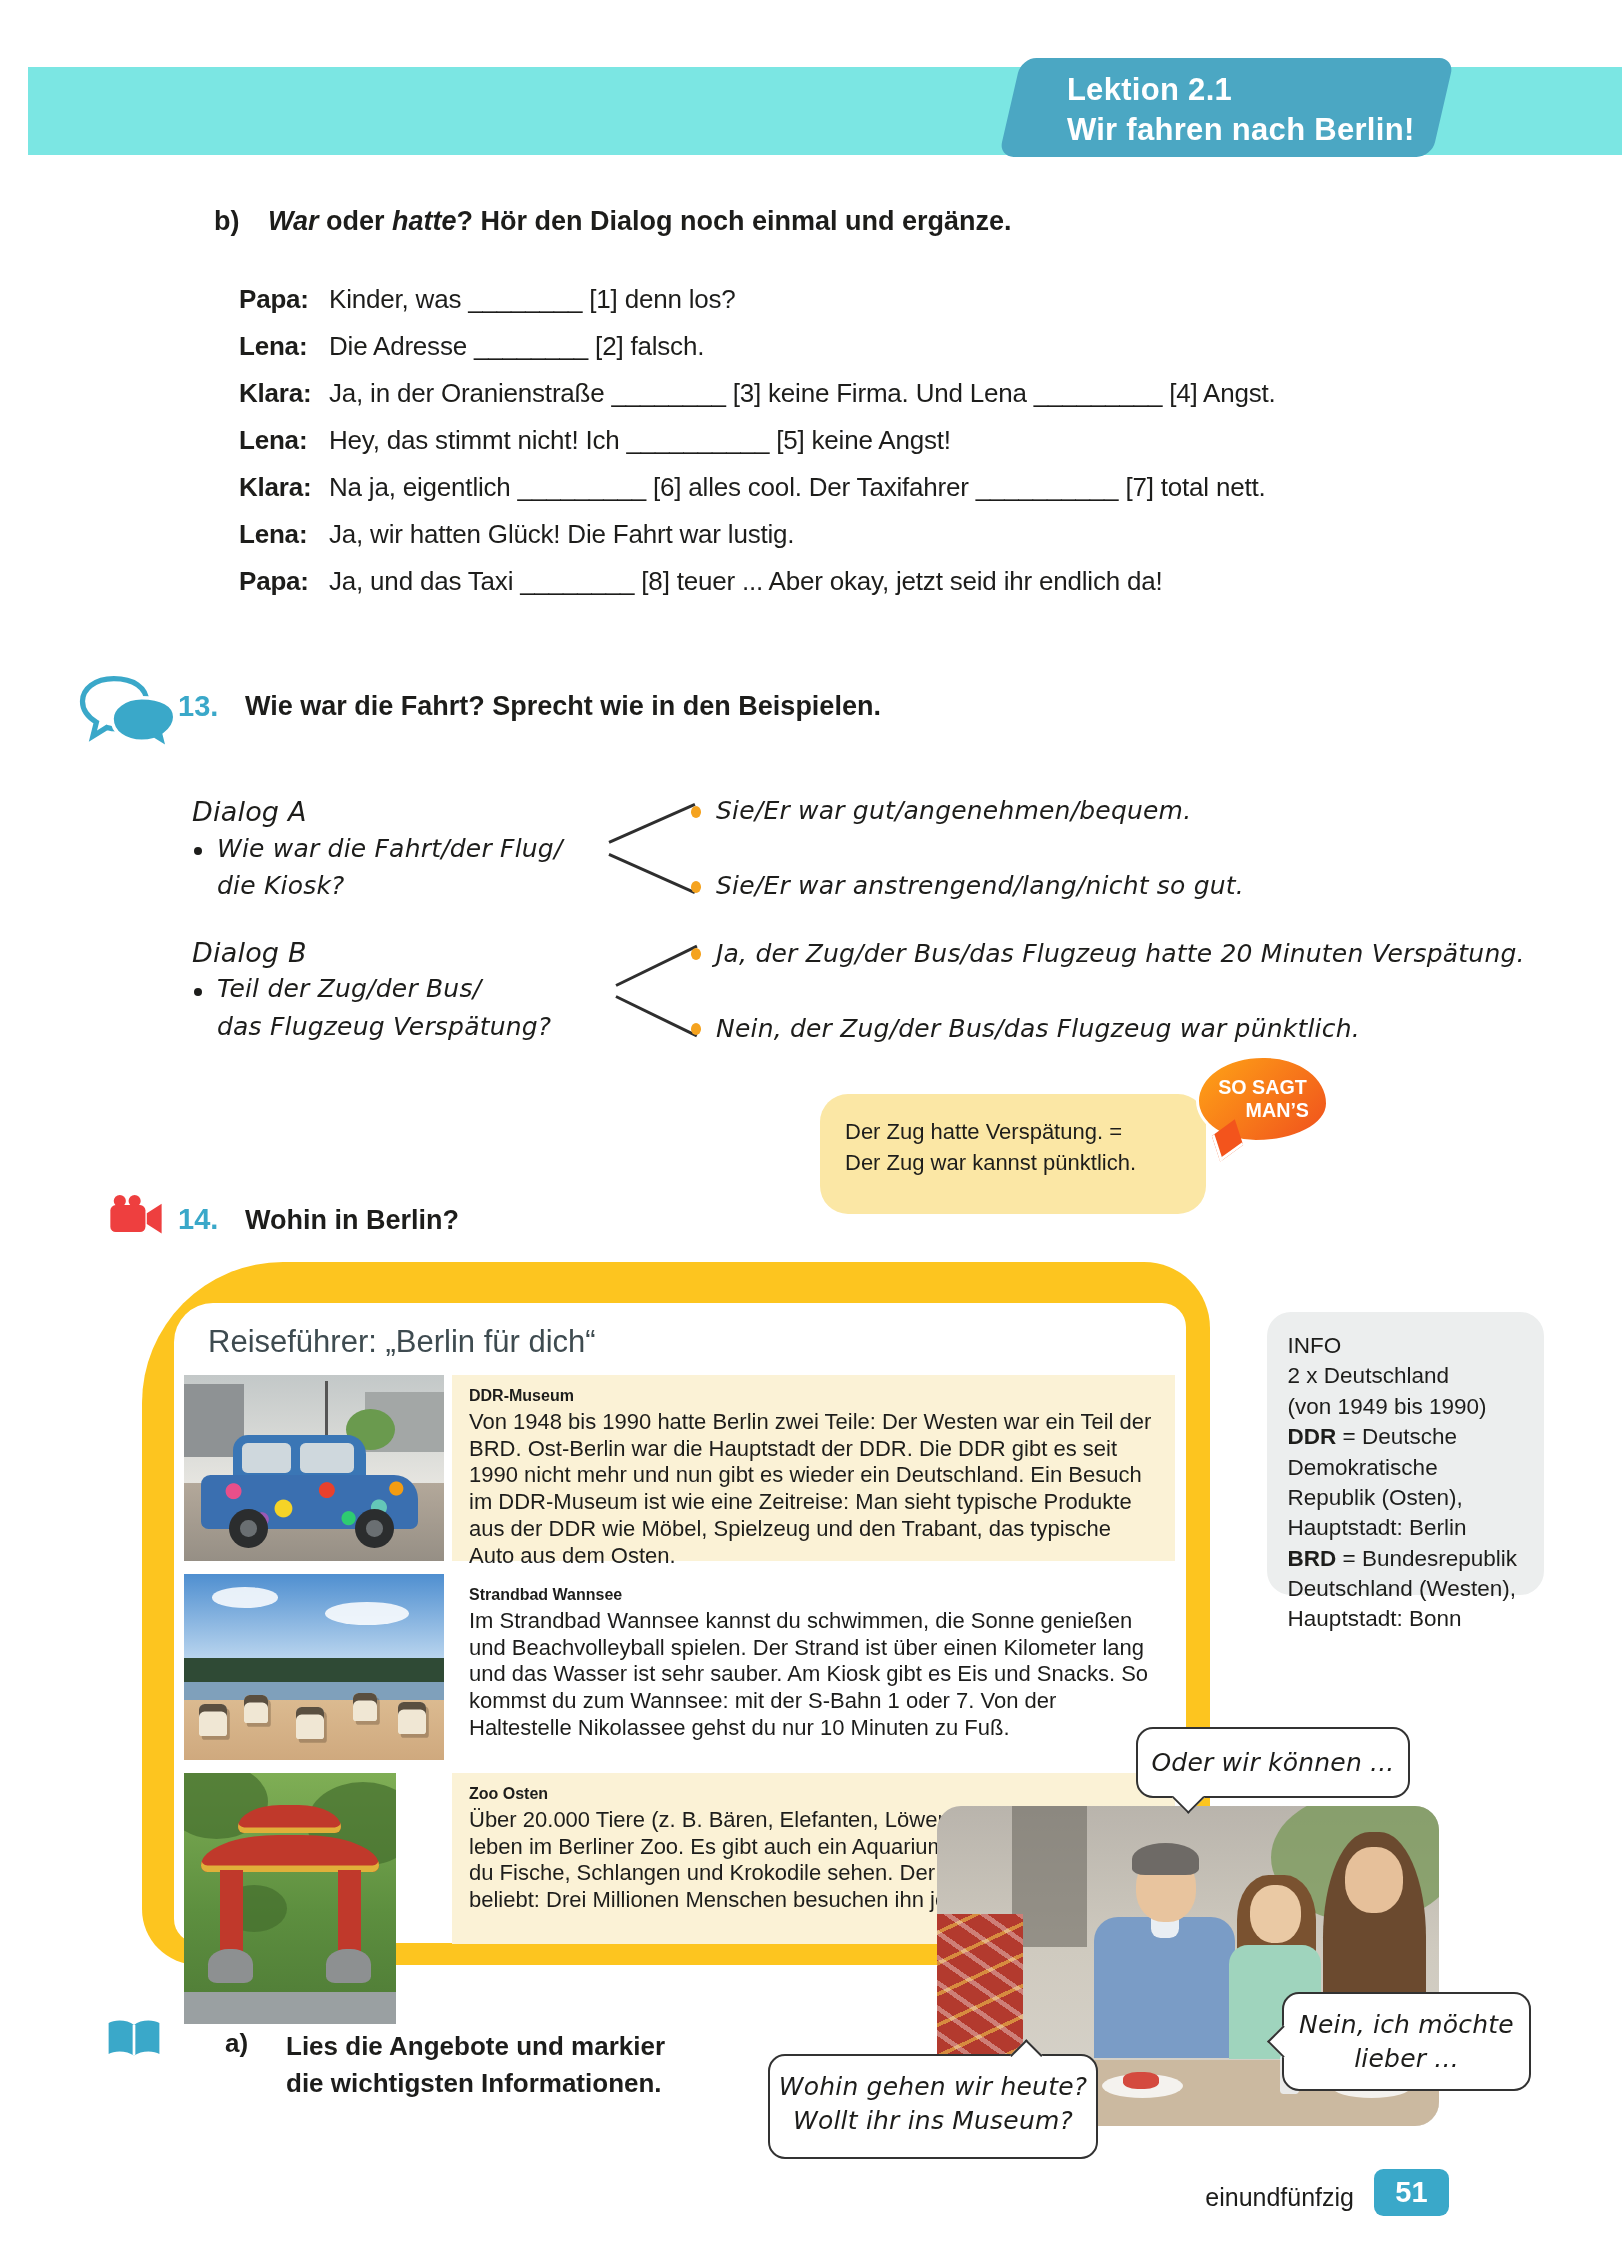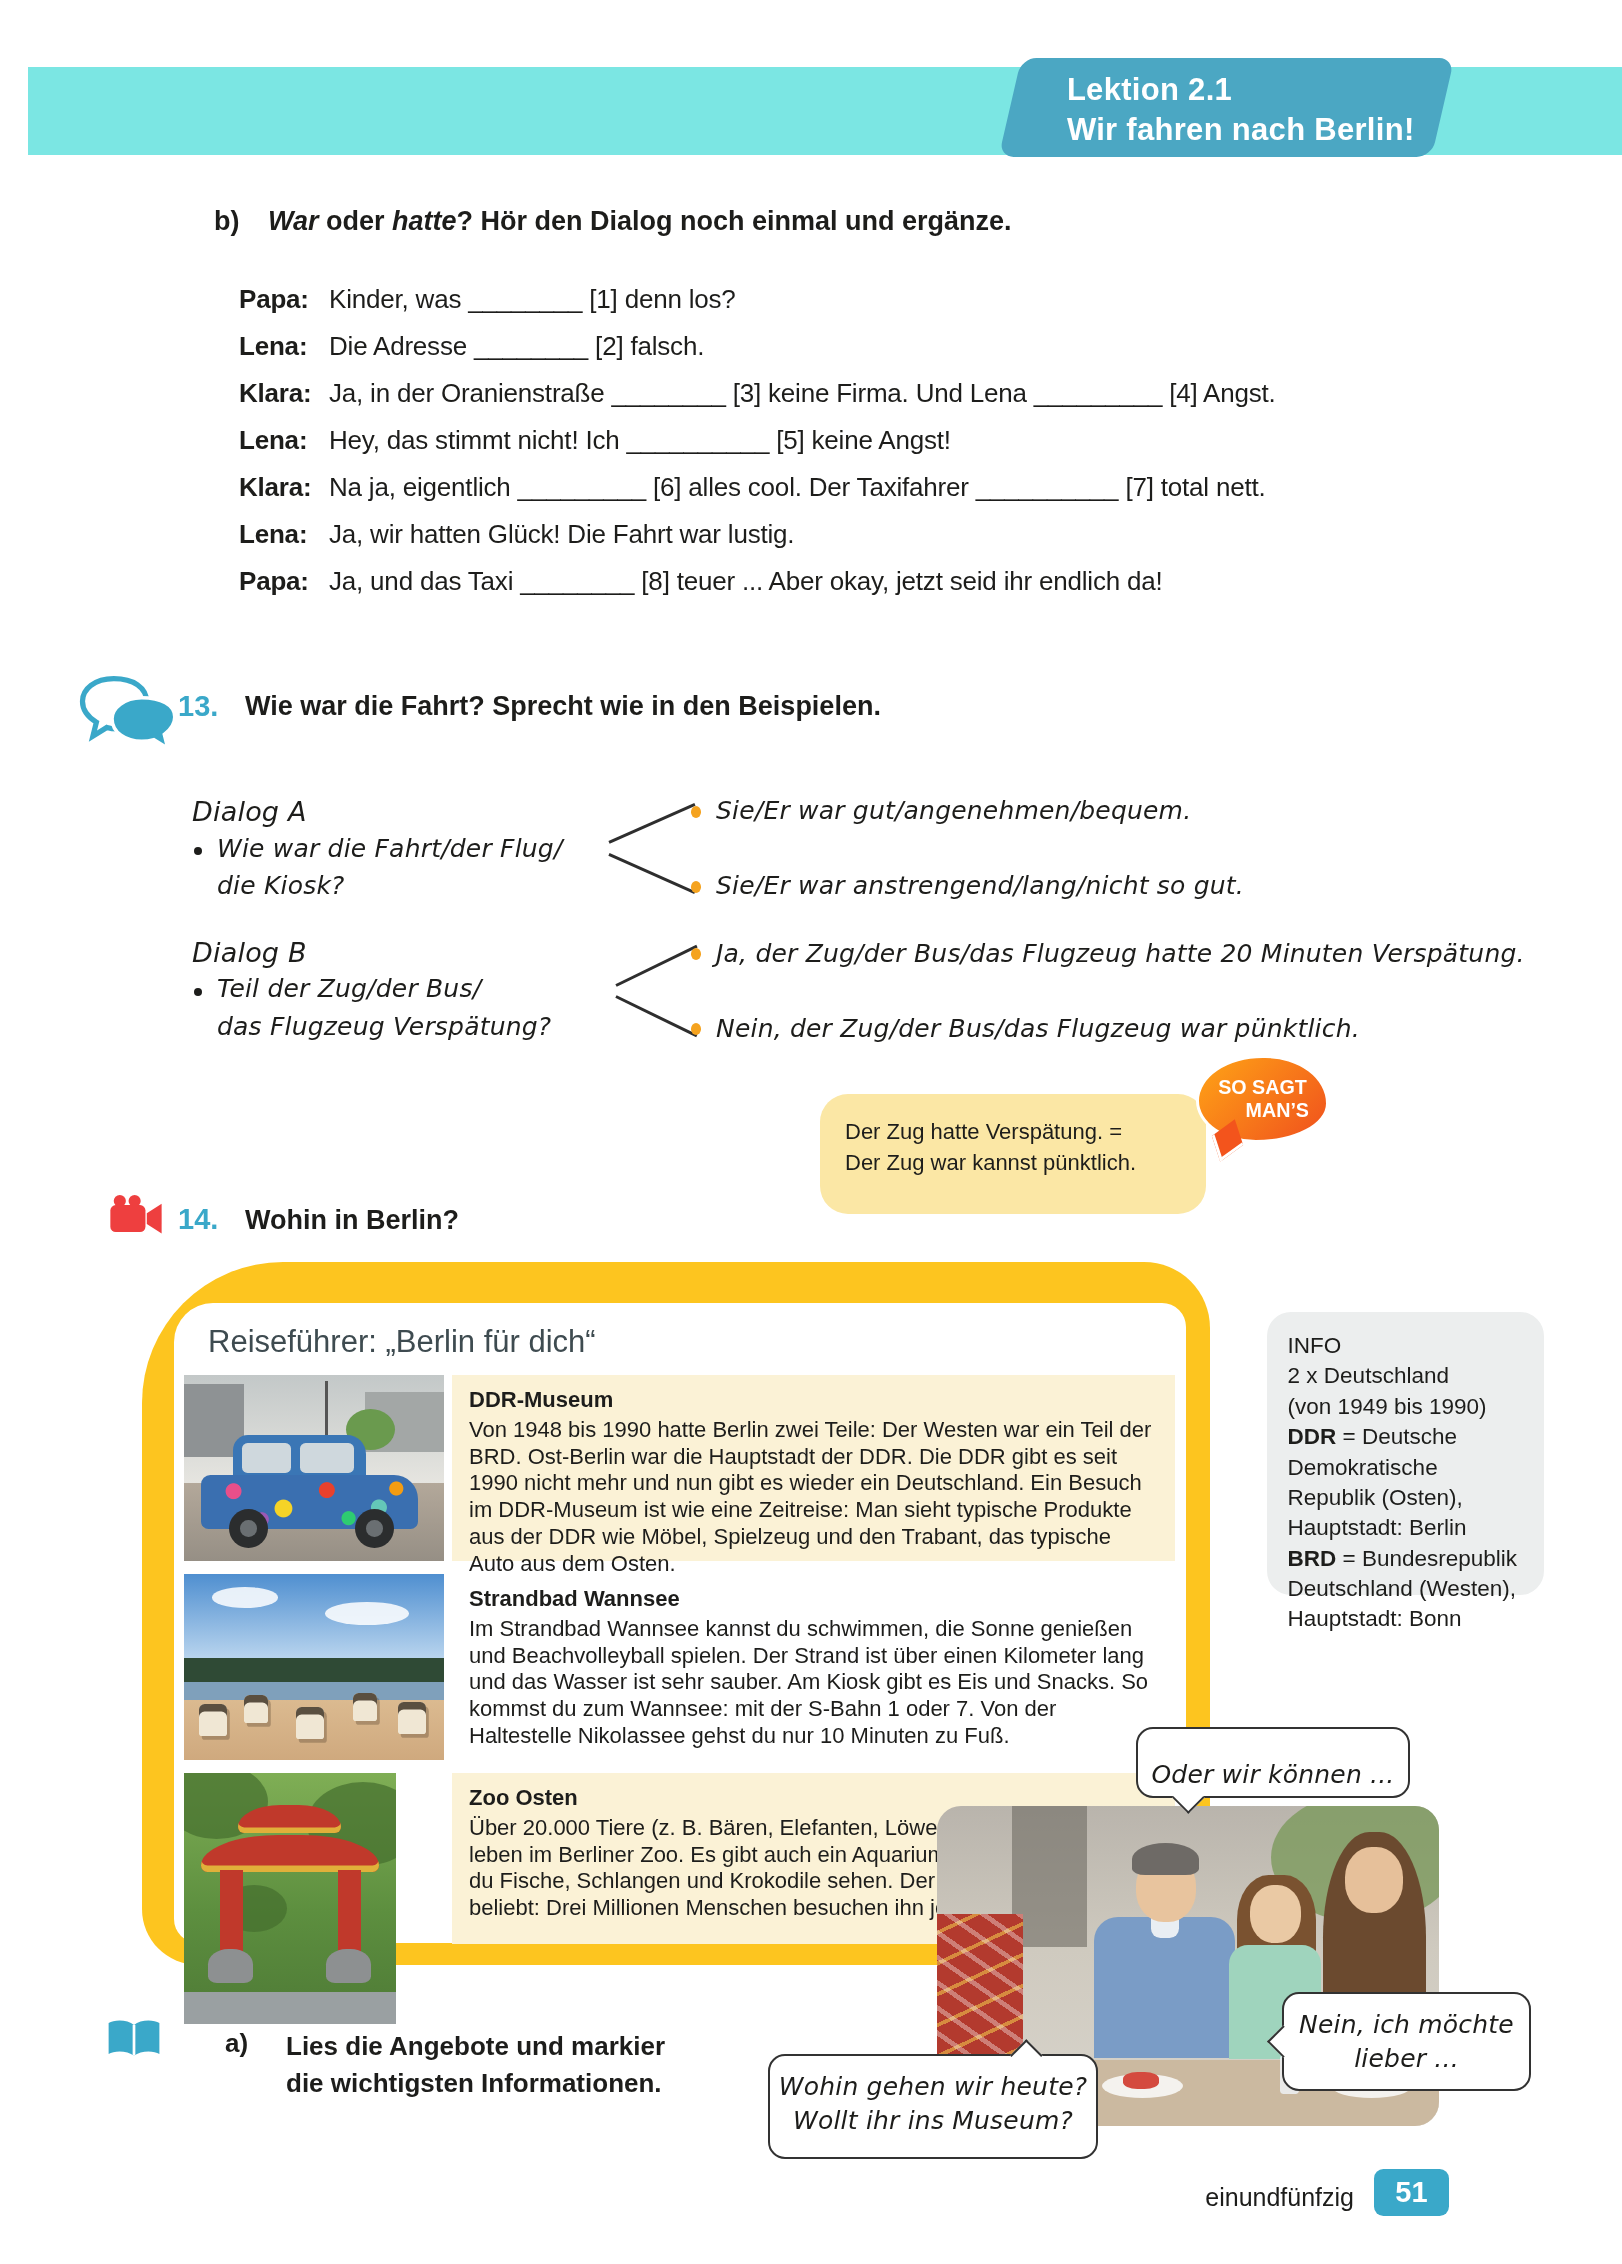--- a/index.html
+++ b/index.html
@@ -51,21 +51,21 @@
             background:#F3541C; border-right:3.7px solid #fff; border-bottom:3.7px solid #fff;
             transform:rotate(72deg) skewX(18deg); z-index:-1; }
 
   
   .guide-outer { left:142px; top:1262px; width:1068px; height:703px; background:#FDC51F;
                  border-radius:141px 66px 56px 56px; }
   .guide-inner { position:absolute; left:32px; top:41px; right:24px; bottom:22.5px;
                  background:#fff; border-radius:39px 24px 24px 24px; }
   .guide-title { left:208px; top:1324px; font-size:31px; color:#3E4B50; z-index:2; }
   .panel { position:absolute; box-sizing:border-box; padding:12px 17px; z-index:2; }
-  .panel h4 { margin:0 0 3.7px 0; font-size:22px; }
+  .panel h4 { margin:0 0 3.7px 0; font-size:16px; }
   .panel p { margin:0; font-size:22px; line-height:1.22; }
   .panel1 { left:452px; top:1375px; width:723px; height:186px; background:#FBF2D6; }
   .panel2 { left:452px; top:1574px; width:723px; height:186px; background:transparent; }
   .panel3 { left:452px; top:1773px; width:723px; height:171px; background:#FBF2D6; }
   .panel3 p { width:614px; }
 
   
   .photo { position:absolute; overflow:hidden; z-index:3; }
   .photo1 { left:184px; top:1375px; width:260px; height:186px; }
   .photo2 { left:184px; top:1574px; width:260px; height:186px; }
@@ -143,21 +143,21 @@
 
   
   .info-box { left:1267px; top:1312px; width:277px; height:283px; background:#ECEEEE;
               border-radius:24px; padding:19px 20.6px; box-sizing:border-box;
               font-size:22.5px; line-height:1.35; z-index:4; }
 
   
   .bubble { position:absolute; background:#fff; border:2.8px solid #323232; border-radius:17px;
             z-index:8; font-size:25px; box-sizing:border-box; text-align:center; }
   .tail { position:absolute; width:20.6px; height:20.6px; background:#fff; }
-  .b-oder { left:1136px; top:1727px; width:274px; height:71px; padding-top:31px; }
+  .b-oder { left:1136px; top:1727px; width:274px; height:71px; padding-top:19px; }
   .b-oder .tail { bottom:-13px; left:39px; border-right:2.8px solid #323232; border-bottom:2.8px solid #323232; transform:rotate(45deg); }
   .b-nein { left:1282px; top:1992px; width:249px; height:99px; padding-top:14px; line-height:1.35; }
   .b-nein .tail { left:-12px; top:36px; border-left:2.8px solid #323232; border-bottom:2.8px solid #323232; transform:rotate(45deg); }
   .b-wohin { left:768px; top:2054px; width:330px; height:105px; padding-top:14px; line-height:1.35; }
   .b-wohin .tail { top:-12px; right:58px; border-left:2.8px solid #323232; border-top:2.8px solid #323232; transform:rotate(45deg); }
 
   
   .exa-label { left:225px; top:2028px; font-size:26px; font-weight:bold; }
   .exa-text { left:275px; top:2028px; font-size:26px; font-weight:bold; line-height:1.43;margin-left:11px; }
   .footer-word { left:1106px; top:2183px; width:248px; text-align:right; font-size:25px; }

